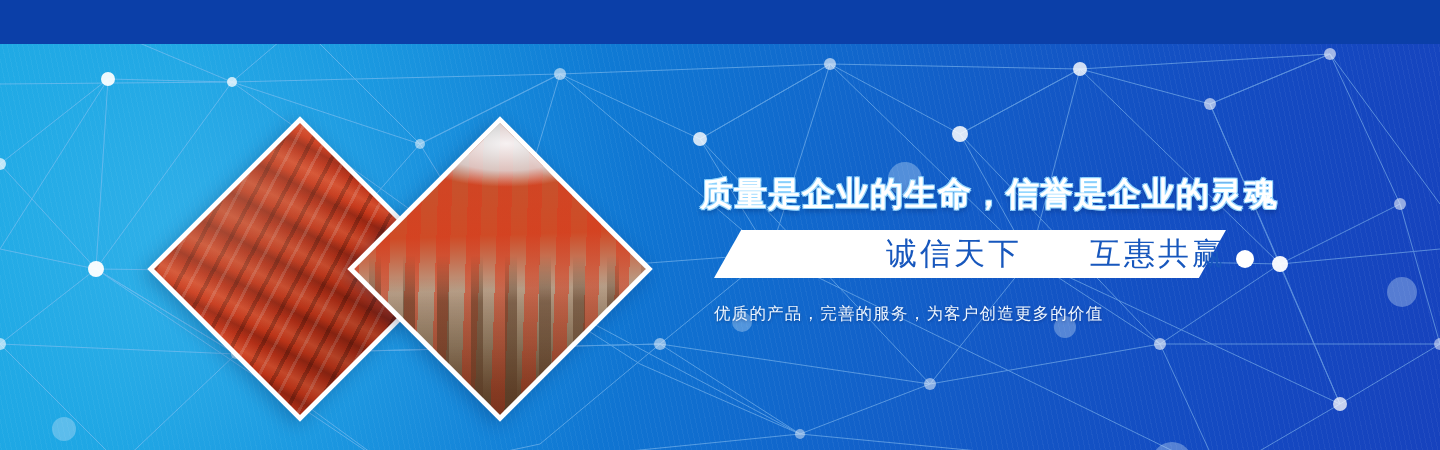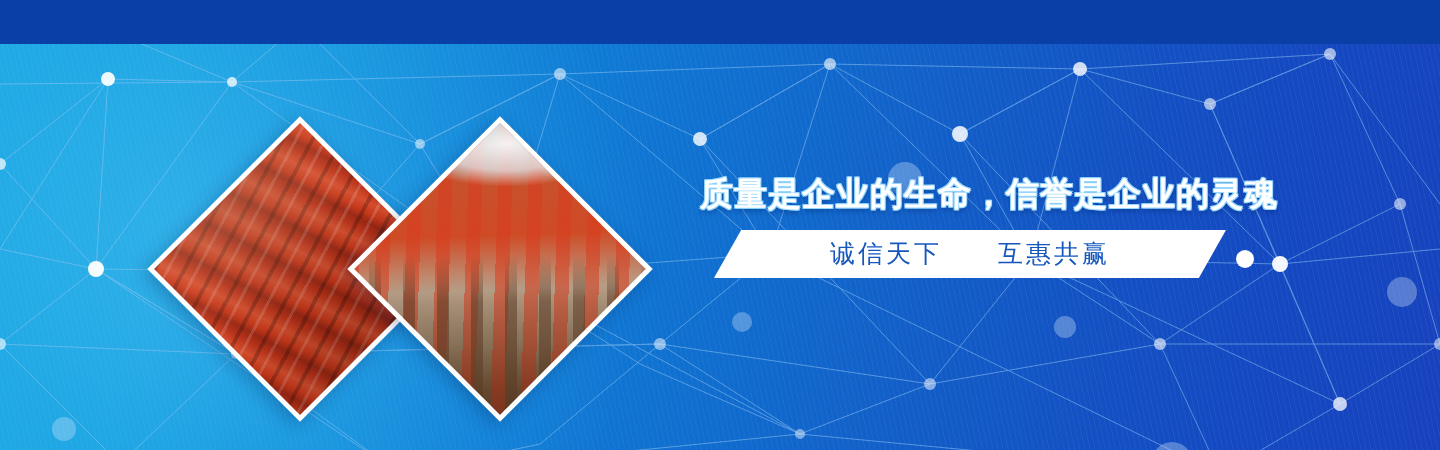--- a/index.html
+++ b/index.html
@@ -212,26 +212,25 @@
     inset: 0;
     background: #ffffff;
     -webkit-clip-path: polygon(5.3% 0%, 100% 0%, 94.7% 100%, 0% 100%);
             clip-path: polygon(5.3% 0%, 100% 0%, 94.7% 100%, 0% 100%);
     box-shadow: 0 3px 10px rgba(0, 25, 80, 0.25);
   }
   #subtitle-text {
     position: relative;
     display: block;
     line-height: 48px;
-    text-align: center;
-    font-size: 25px;
+    text-align: right;
+    font-size: 31px;
     letter-spacing: 3px;
     color: #1757bd;
     white-space: pre;
-    font-family: Liberation Serif, serif;
   }
 
   #tagline-lines {
     margin: 20px 0 0 14px;
   }
   .tagline {
     font-size: 16.5px;
     line-height: 31px;
     letter-spacing: 1.2px;
     color: #eef6ff;
@@ -354,17 +353,18 @@
   <div id="text-block">
 
     <h1 id="headline">质量是企业的生命，信誉是企业的灵魂</h1>
 
     <div id="subtitle-band">
       <div class="shape"></div>
       <span id="subtitle-text">诚信天下　　互惠共赢</span>
     </div>
 
     <div id="tagline-lines">
+      <div class="tagline">优质的产品，完善的服务，为客户创造更多的价值</div>
     </div>
 
   </div>
 
 </div>
 
 </body></html>

